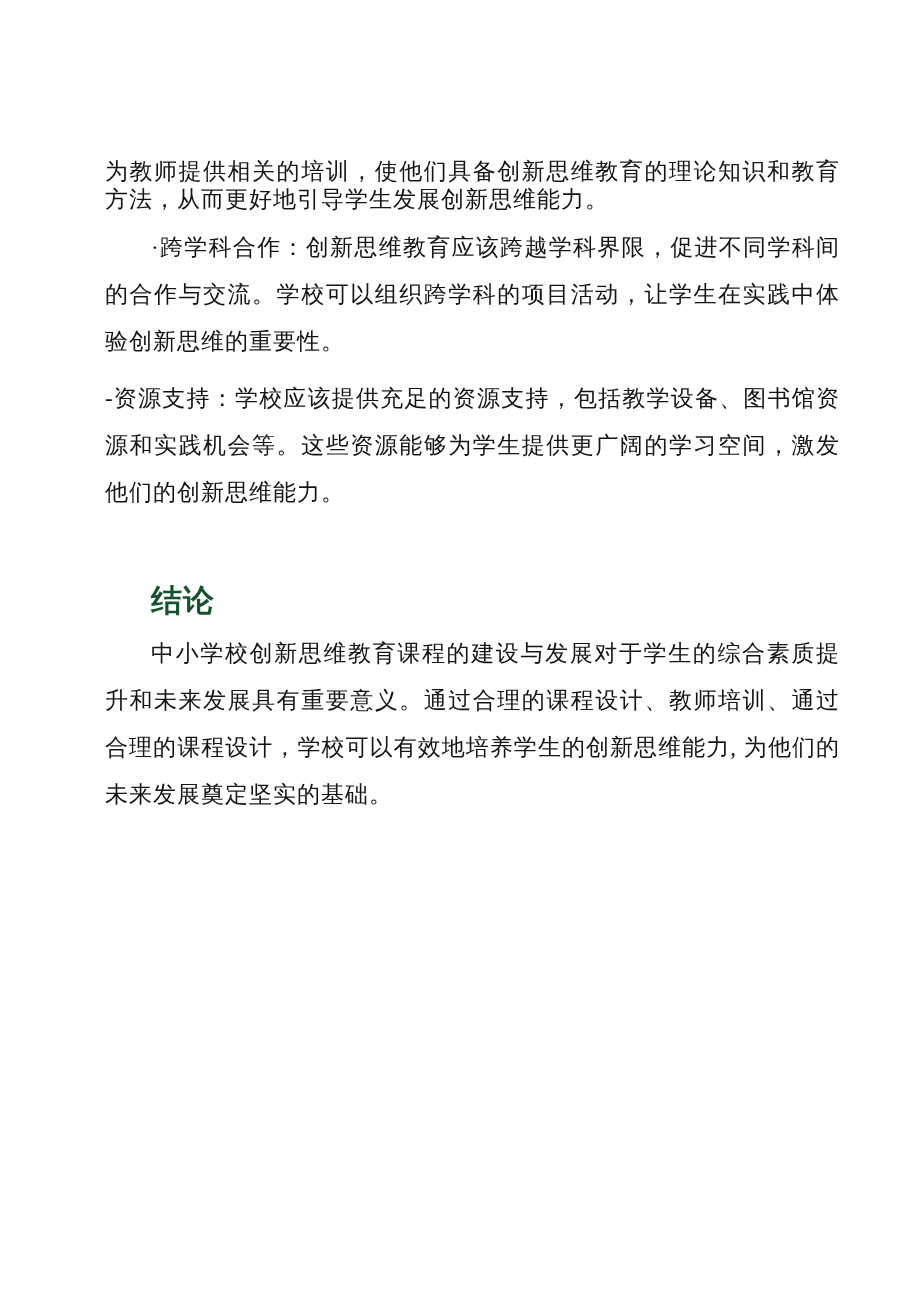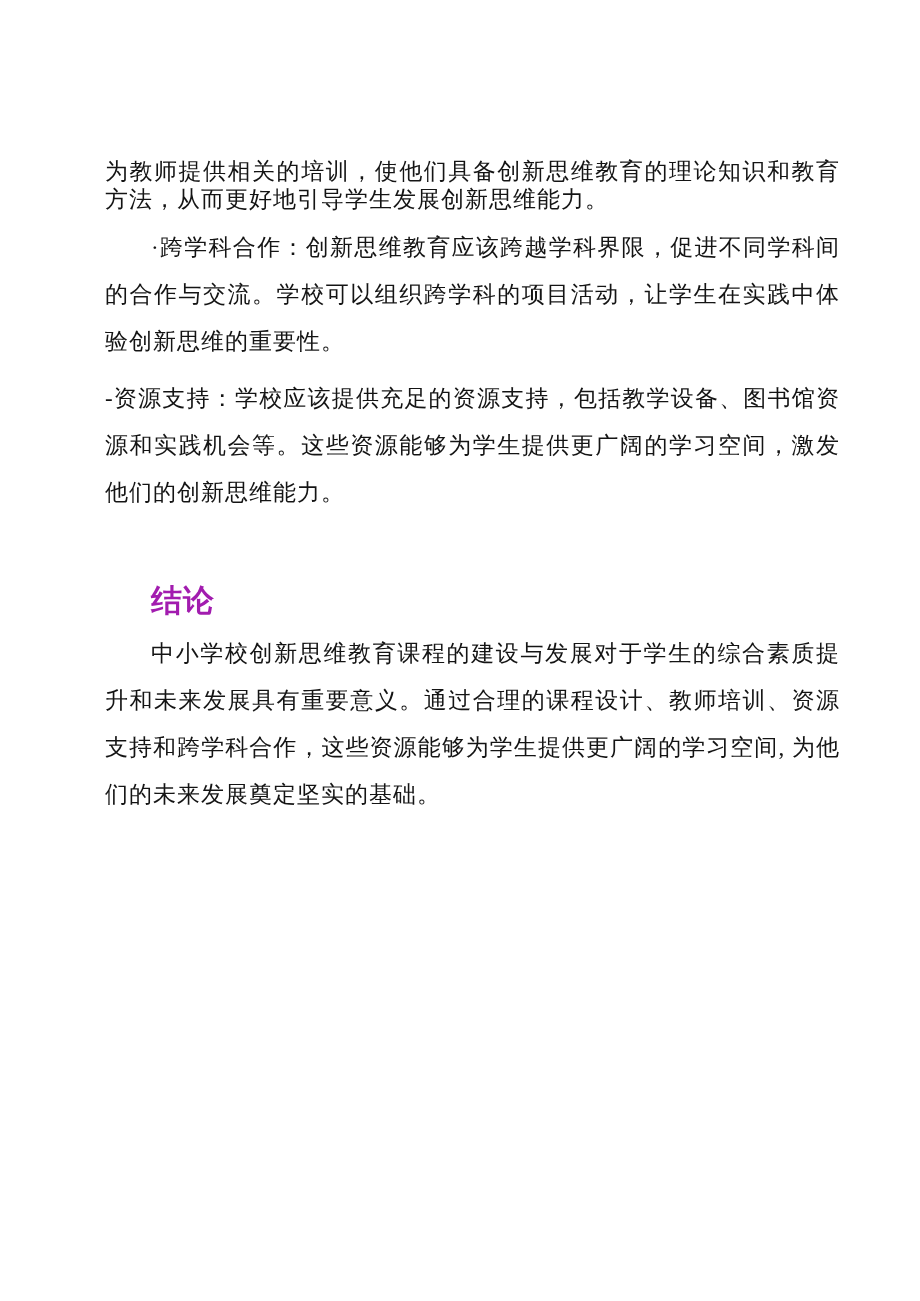--- a/index.html
+++ b/index.html
@@ -39,27 +39,27 @@
   .indent {
     text-indent: 46px;
   }
   .conclusion-heading {
     font-family: "Liberation Sans", "DejaVu Sans", sans-serif;
     font-weight: 600;
     font-size: 31px;
     line-height: 38px;
     letter-spacing: 1px;
     margin: 66px 0 10px 46px;
-    color: #a21caf;
+    color: #14532d;
   }
 </style>
 </head>
 <body>
 
 <div class="page">
   <div class="content">
     <p class="tight">为教师提供相关的培训，使他们具备创新思维教育的理论知识和教育方法，从而更好地引导学生发展创新思维能力。</p>
     <p class="loose indent">·跨学科合作：创新思维教育应该跨越学科界限，促进不同学科间的合作与交流。学校可以组织跨学科的项目活动，让学生在实践中体验创新思维的重要性。</p>
     <p class="loose">-资源支持：学校应该提供充足的资源支持，包括教学设备、图书馆资源和实践机会等。这些资源能够为学生提供更广阔的学习空间，激发他们的创新思维能力。</p>
     <h2 class="conclusion-heading">结论</h2>
-    <p class="loose indent">中小学校创新思维教育课程的建设与发展对于学生的综合素质提升和未来发展具有重要意义。通过合理的课程设计、教师培训、资源支持和跨学科合作，这些资源能够为学生提供更广阔的学习空间, 为他们的未来发展奠定坚实的基础。</p>
+    <p class="loose indent">中小学校创新思维教育课程的建设与发展对于学生的综合素质提升和未来发展具有重要意义。通过合理的课程设计、教师培训、通过合理的课程设计，学校可以有效地培养学生的创新思维能力, 为他们的未来发展奠定坚实的基础。</p>
   </div>
 </div>
 
 </body></html>

